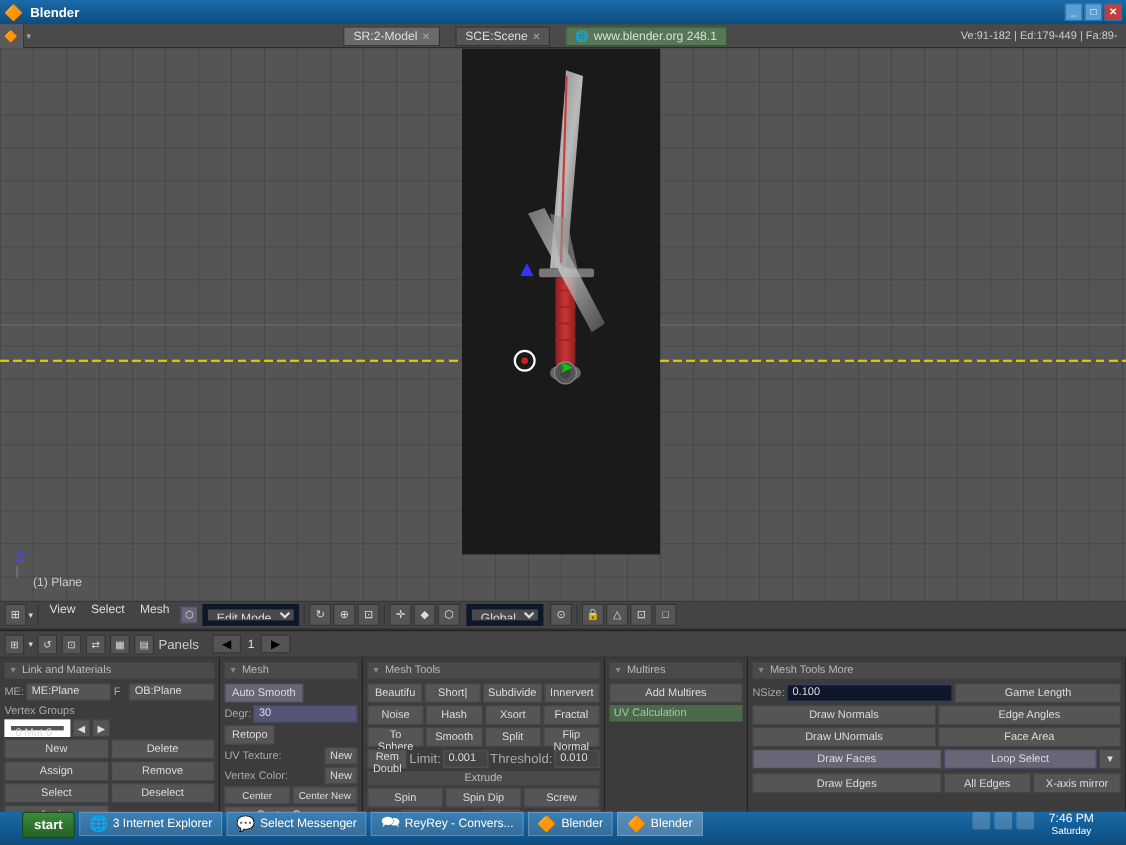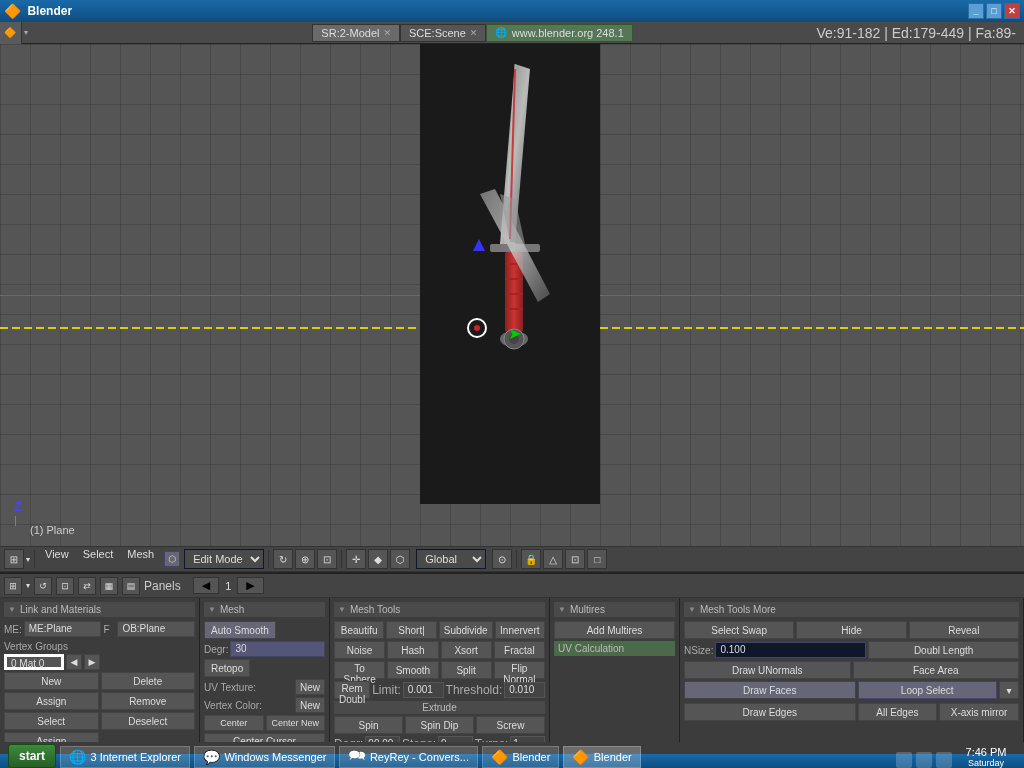--- a/index.html
+++ b/index.html
@@ -55,31 +55,31 @@
       color: #eee;
       margin-top: 37px;
     }
     #menubar .tabs-area {
       display: flex; align-items: center; margin-left: 4px; flex: 1;
     }
     #menubar .tab {
       background: #555;
       border: 1px solid #333;
       padding: 2px 8px;
-      margin-right: 0;
+      margin-right: 14px;
       display: flex; align-items: center; gap: 4px;
       font-size: 11px; cursor: pointer;
       height: 18px;
     }
     #menubar .tab.active { background: #6a6a6a; }
     #menubar .tab .close-x { font-size: 9px; color: #aaa; cursor: pointer; }
     #menubar .info-area {
       margin-left: auto;
       padding-right: 8px;
-      font-size: 14px; color: #ccc;
+      font-size: 10px; color: #ccc;
       display: flex; gap: 8px; align-items: center;
     }
     #menubar .web-tab {
       background: #557755;
       border: 1px solid #335533;
       padding: 2px 8px;
       height: 18px;
       display: flex; align-items: center; gap: 4px;
       font-size: 11px; cursor: pointer;
     }
@@ -190,21 +190,21 @@
     #edit-toolbar .tb-icon {
       width: 20px; height: 20px;
       background: #555;
       border: 1px solid #333;
       display: flex; align-items: center; justify-content: center;
       font-size: 10px; cursor: pointer;
     }
     #edit-toolbar .tb-sep { width: 1px; height: 18px; background: #333; margin: 0 2px; }
     #edit-toolbar .mode-select {
       background: #4a4a4a;
-      border: 1px solid #0f172a;
+      border: 5px solid #0f172a;
       color: #ddd;
       padding: 1px 4px;
       font-size: 11px;
       height: 20px;
       cursor: pointer;
     }
     #edit-toolbar .tb-spacer { flex: 1; }
 
     
     #bottom-panel {
@@ -261,21 +261,21 @@
     .field-label { color: #aaa; font-size: 10px; min-width: 12px; }
     .field-value {
       background: #555; border: 1px solid #444;
       padding: 1px 4px; font-size: 10px; color: #ddd;
       flex: 1; height: 16px;
     }
 
     
     .section-label { color: #aaa; font-size: 10px; margin: 4px 0 2px 0; }
     .vg-row { display: flex; align-items: center; gap: 2px; margin-bottom: 2px; }
-    .vg-input { background: #555; border: 3px solid #ffffff; padding: 1px 4px; font-size: 10px; color: #ddd; width: 60px; height: 16px; }
+    .vg-input { background: #555; border: 6px solid #ffffff; padding: 1px 4px; font-size: 10px; color: #ddd; width: 60px; height: 16px; }
     .vg-nav-btn { background: #555; border: 1px solid #444; color: #ddd; font-size: 9px; width: 16px; height: 16px; cursor: pointer; display: flex; align-items: center; justify-content: center; }
     .weight-nav { background: #555; border: 1px solid #444; color: #ddd; font-size: 9px; width: 16px; height: 16px; cursor: pointer; display: flex; align-items: center; justify-content: center; }
     .btn-grid { display: grid; grid-template-columns: 1fr 1fr; gap: 2px; margin-bottom: 2px; }
     .small-btn { background: #555; border: 1px solid #444; color: #ddd; font-size: 10px; padding: 1px 4px; cursor: pointer; height: 18px; text-align: center; }
 
     
     #col-mesh { width: 130px; }
     .smooth-btn-row { display: flex; gap: 2px; margin-bottom: 2px; }
     .smooth-btn { background: #555; border: 1px solid #444; color: #ddd; font-size: 10px; padding: 1px 6px; cursor: pointer; height: 18px; }
     .smooth-btn.active { background: #667; }
@@ -318,25 +318,25 @@
     .loop-dropdown { background: #555; border: 1px solid #444; color: #ddd; font-size: 10px; cursor: pointer; height: 18px; width: 20px; text-align: center; }
     .draw-btn { background: #555; border: 1px solid #444; color: #ddd; font-size: 10px; padding: 1px 4px; cursor: pointer; height: 18px; flex: 1; text-align: center; }
     .draw-btn.active { background: #667; }
     .all-edges-btn { background: #555; border: 1px solid #444; color: #ddd; font-size: 10px; padding: 1px 4px; cursor: pointer; height: 18px; flex: 1; text-align: center; }
     .xaxis-btn { background: #555; border: 1px solid #444; color: #ddd; font-size: 10px; padding: 1px 4px; cursor: pointer; height: 18px; flex: 1; text-align: center; }
 
     
     #taskbar {
       position: fixed;
       bottom: 0; left: 0; right: 0;
-      height: 14px;
+      height: 30px;
       background: linear-gradient(to bottom, #1a6aa8, #0d4d80);
       display: flex;
-      align-items: flex-end;
-      padding: 0 8px;
+      align-items: flex-start;
+      padding: 0 20px;
       gap: 4px;
     }
     #start-btn {
       background: linear-gradient(to bottom, #3c8a3c, #256025);
       border: 1px solid #1a4a1a;
       color: white;
       font-size: 12px;
       font-weight: bold;
       padding: 2px 10px;
       height: 24px;
@@ -649,29 +649,28 @@
       </div>
       <button class="multires-btn">Add Multires</button>
       <div class="uv-calc-header">UV Calculation</div>
     </div>
 
     <div class="panel-col" id="col-meshtools-more">
       <div class="panel-col-header">
         <span class="col-toggle">▼</span>
         <span>Mesh Tools More</span>
       </div>
-      <div class="btn-row-2">
-        <button class="mmore-btn">Select Swap</button>
-        <button class="mmore-btn">Hide</button>
-        <button class="mmore-btn">Reveal</button>
-      </div>
       <div class="nsize-row">
         <span class="nsize-label">NSize:</span>
         <span class="nsize-field">0.100</span>
-        <button class="mmore-btn">Doubl Length</button>
+        <button class="mmore-btn">Game Length</button>
+      </div>
+      <div class="btn-row-2">
+        <button class="mmore-btn">Draw Normals</button>
+        <button class="mmore-btn">Edge Angles</button>
       </div>
       <div class="btn-row-2">
         <button class="mmore-btn">Draw UNormals</button>
         <button class="mmore-btn">Face Area</button>
       </div>
       <div class="btn-row-2">
         <button class="draw-btn active">Draw Faces</button>
         <div class="loop-select-row" style="flex:1;display:flex;gap:2px;">
           <button class="loop-select-btn">Loop Select</button>
           <button class="loop-dropdown">▾</button>
@@ -693,21 +692,21 @@
 <div id="taskbar">
   <button id="start-btn">
     <span>start</span>
   </button>
   <div class="taskbar-item">
     <span style="font-size:14px;">🌐</span>
     <span>3 Internet Explorer</span>
   </div>
   <div class="taskbar-item">
     <span style="font-size:14px;">💬</span>
-    <span>Windows Messenger</span>
+    <span>Select Messenger</span>
   </div>
   <div class="taskbar-item">
     <span style="font-size:14px;">🗪</span>
     <span>ReyRey - Convers...</span>
   </div>
   <div class="taskbar-item">
     <span style="font-size:14px;">🔶</span>
     <span>Blender</span>
   </div>
   <div class="taskbar-item active">

